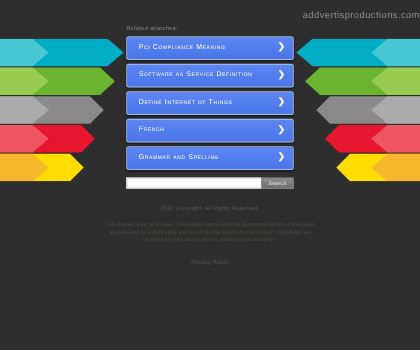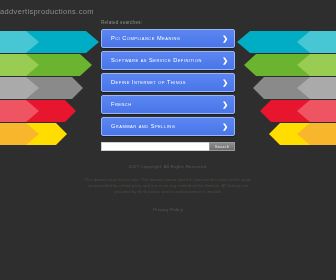--- a/index.html
+++ b/index.html
@@ -11,21 +11,21 @@
   }
   #page { position: relative; width: 336px; height: 280px; background: #2e2e2e; }
 
   
   .bands { position: absolute; top: 31px; left: 0; width: 336px; height: 114px; pointer-events: none; }
   .bands svg { display: block; }
 
   
   .domain {
     position: absolute; top: 7px; left: 0; width: 336px;
-    text-align: left;
+    text-align: right;
     font-size: 7.5px; letter-spacing: .35px;
     color: #8d8d8d;
   }
   .related-label {
     position: absolute; top: 20px; left: 101px;
     font-size: 4.6px; letter-spacing: .25px;
     color: #8d8d8d;
   }
 
   

